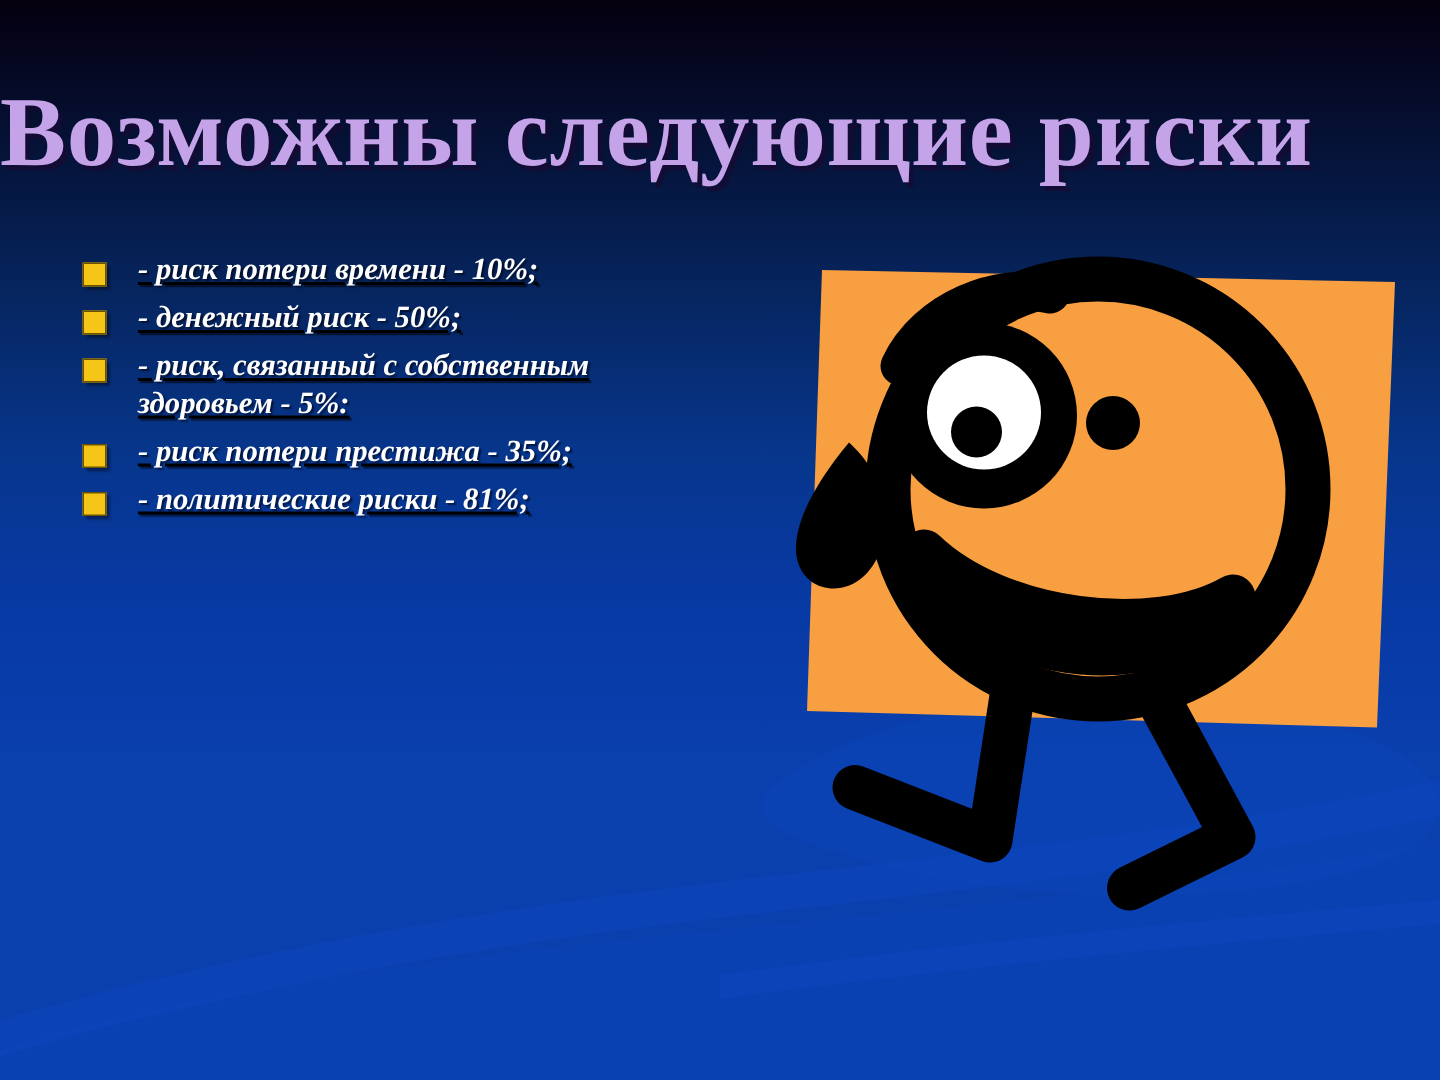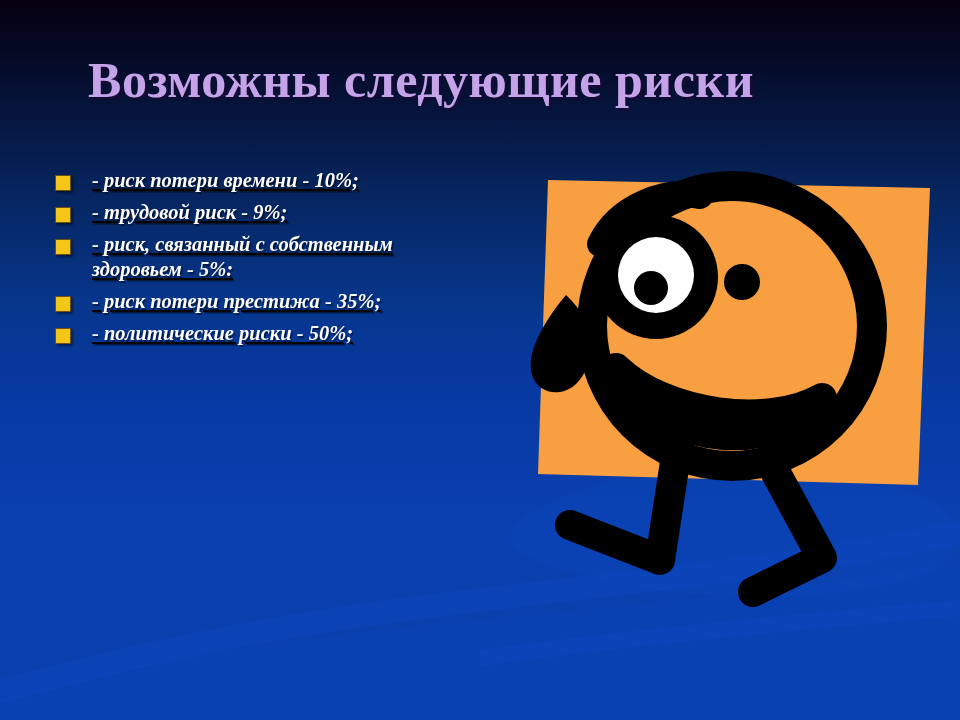--- a/index.html
+++ b/index.html
@@ -37,21 +37,21 @@
     pointer-events: none;
   }
 
   
   #title {
     position: absolute;
     left: 0;
     top: 54px;
     width: 842px;
     text-align: center;
-    font-size: 50px;
+    font-size: 66px;
     line-height: 1.06;
     font-weight: 700;
     color: #c5a3e8;
     letter-spacing: 0.5px;
     text-shadow: 3px 3px 0 rgba(22, 10, 52, 0.85);
     white-space: nowrap;
   }
 
   
   #bullets {
@@ -115,40 +115,40 @@
   <div id="title">Возможны следующие риски</div>
 
   <div id="bullets">
 
     <div class="bullet-row">
       <span class="bullet-marker"></span>
       <span class="bullet-text">- риск потери времени - 10%;</span>
     </div>
 
 
-
     <div class="bullet-row">
       <span class="bullet-marker"></span>
-      <span class="bullet-text">- трудовой риск - 9%;</span>
+      <span class="bullet-text">- денежный риск - 50%;</span>
     </div>
+
 
     <div class="bullet-row">
       <span class="bullet-marker"></span>
       <span class="bullet-text">- риск, связанный с собственным здоровьем - 5%:</span>
     </div>
 
     <div class="bullet-row">
       <span class="bullet-marker"></span>
       <span class="bullet-text">- риск потери престижа - 35%;</span>
     </div>
 
 
     <div class="bullet-row">
       <span class="bullet-marker"></span>
-      <span class="bullet-text">- политические риски - 50%;</span>
+      <span class="bullet-text">- политические риски - 81%;</span>
     </div>
 
 
   </div>
 
   <svg id="character" viewBox="0 0 490 480" aria-hidden="true">
 
     <polygon points="78,40 460,48 448,345 68,334" fill="#f79f41"></polygon>
 
     <g fill="none" stroke="#000000" stroke-width="30" stroke-linecap="round" stroke-linejoin="round">

